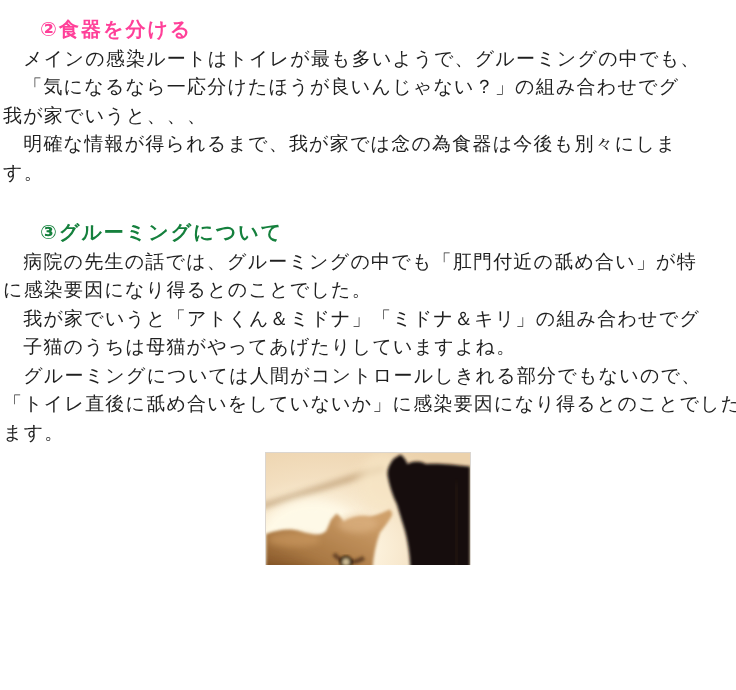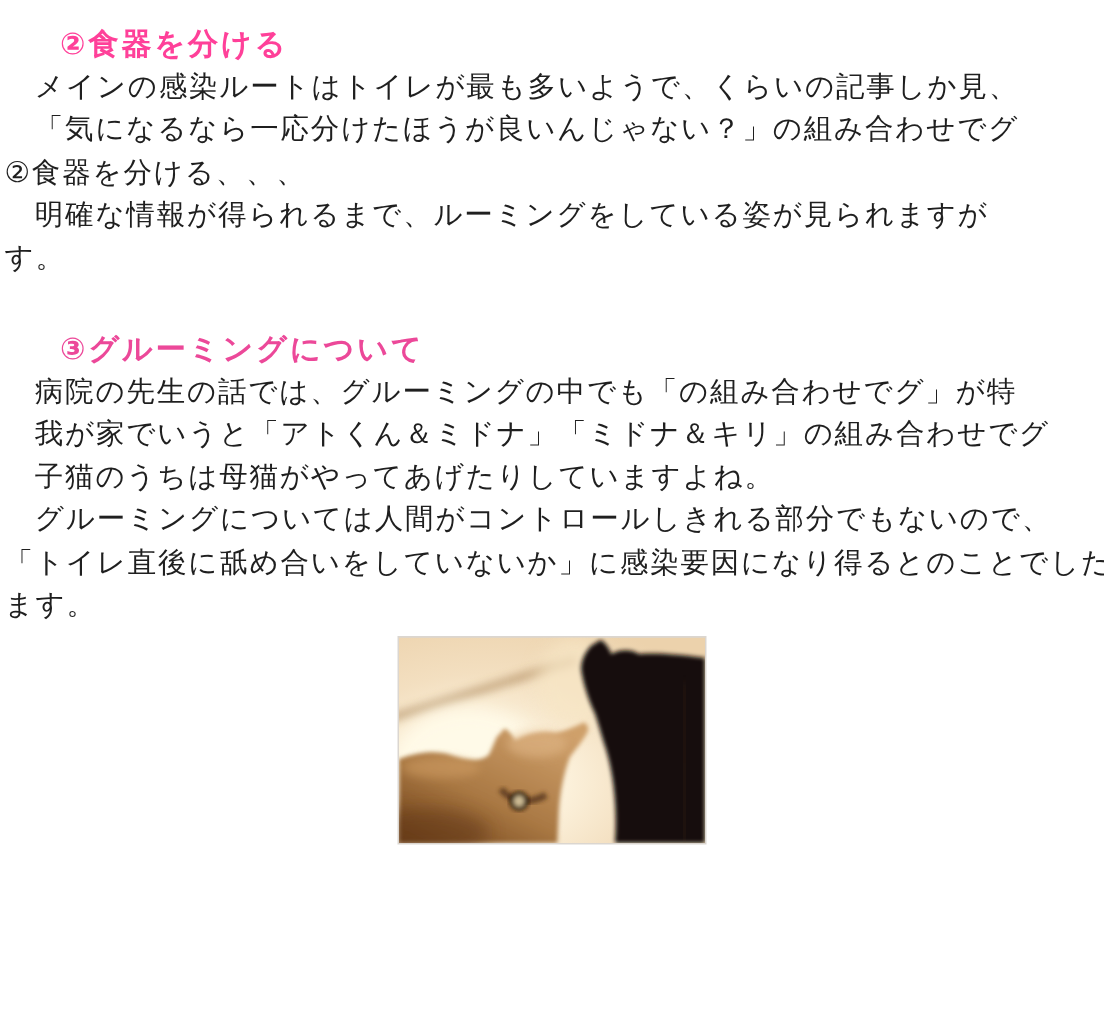--- a/index.html
+++ b/index.html
@@ -40,30 +40,31 @@
   }
 </style>
 </head>
 <body>
 
 <div class="page">
   <div class="content">
 
     <div class="section">
       <div class="heading" style="color: rgb(255, 64, 153);">②食器を分ける</div>
-      <div class="line">　メインの感染ルートはトイレが最も多いようで、くらいの記事しか見、</div>
+      <div class="line">　メインの感染ルートはトイレが最も多いようで、グルーミングの中でも、</div>
       <div class="line">　「気になるなら一応分けたほうが良いんじゃない？」の組み合わせでグ</div>
-      <div class="line">②食器を分ける、、、</div>
-      <div class="line">　明確な情報が得られるまで、ルーミングをしている姿が見られますが</div>
+      <div class="line">我が家でいうと、、、</div>
+      <div class="line">　明確な情報が得られるまで、我が家では念の為食器は今後も別々にしま</div>
       <div class="line">す。</div>
     </div>
 
     <div class="section">
-      <div class="heading" style="color: #ec4899;">③グルーミングについて</div>
-      <div class="line">　病院の先生の話では、グルーミングの中でも「の組み合わせでグ」が特</div>
+      <div class="heading" style="color: #15803d;">③グルーミングについて</div>
+      <div class="line">　病院の先生の話では、グルーミングの中でも「肛門付近の舐め合い」が特</div>
+      <div class="line">に感染要因になり得るとのことでした。</div>
       <div class="line">　我が家でいうと「アトくん＆ミドナ」「ミドナ＆キリ」の組み合わせでグ</div>
       <div class="line">　子猫のうちは母猫がやってあげたりしていますよね。</div>
       <div class="line">　グルーミングについては人間がコントロールしきれる部分でもないので、</div>
       <div class="line">「トイレ直後に舐め合いをしていないか」に感染要因になり得るとのことでした</div>
       <div class="line">ます。</div>
     </div>
 
   </div>
 
   <div class="photo-wrap">

